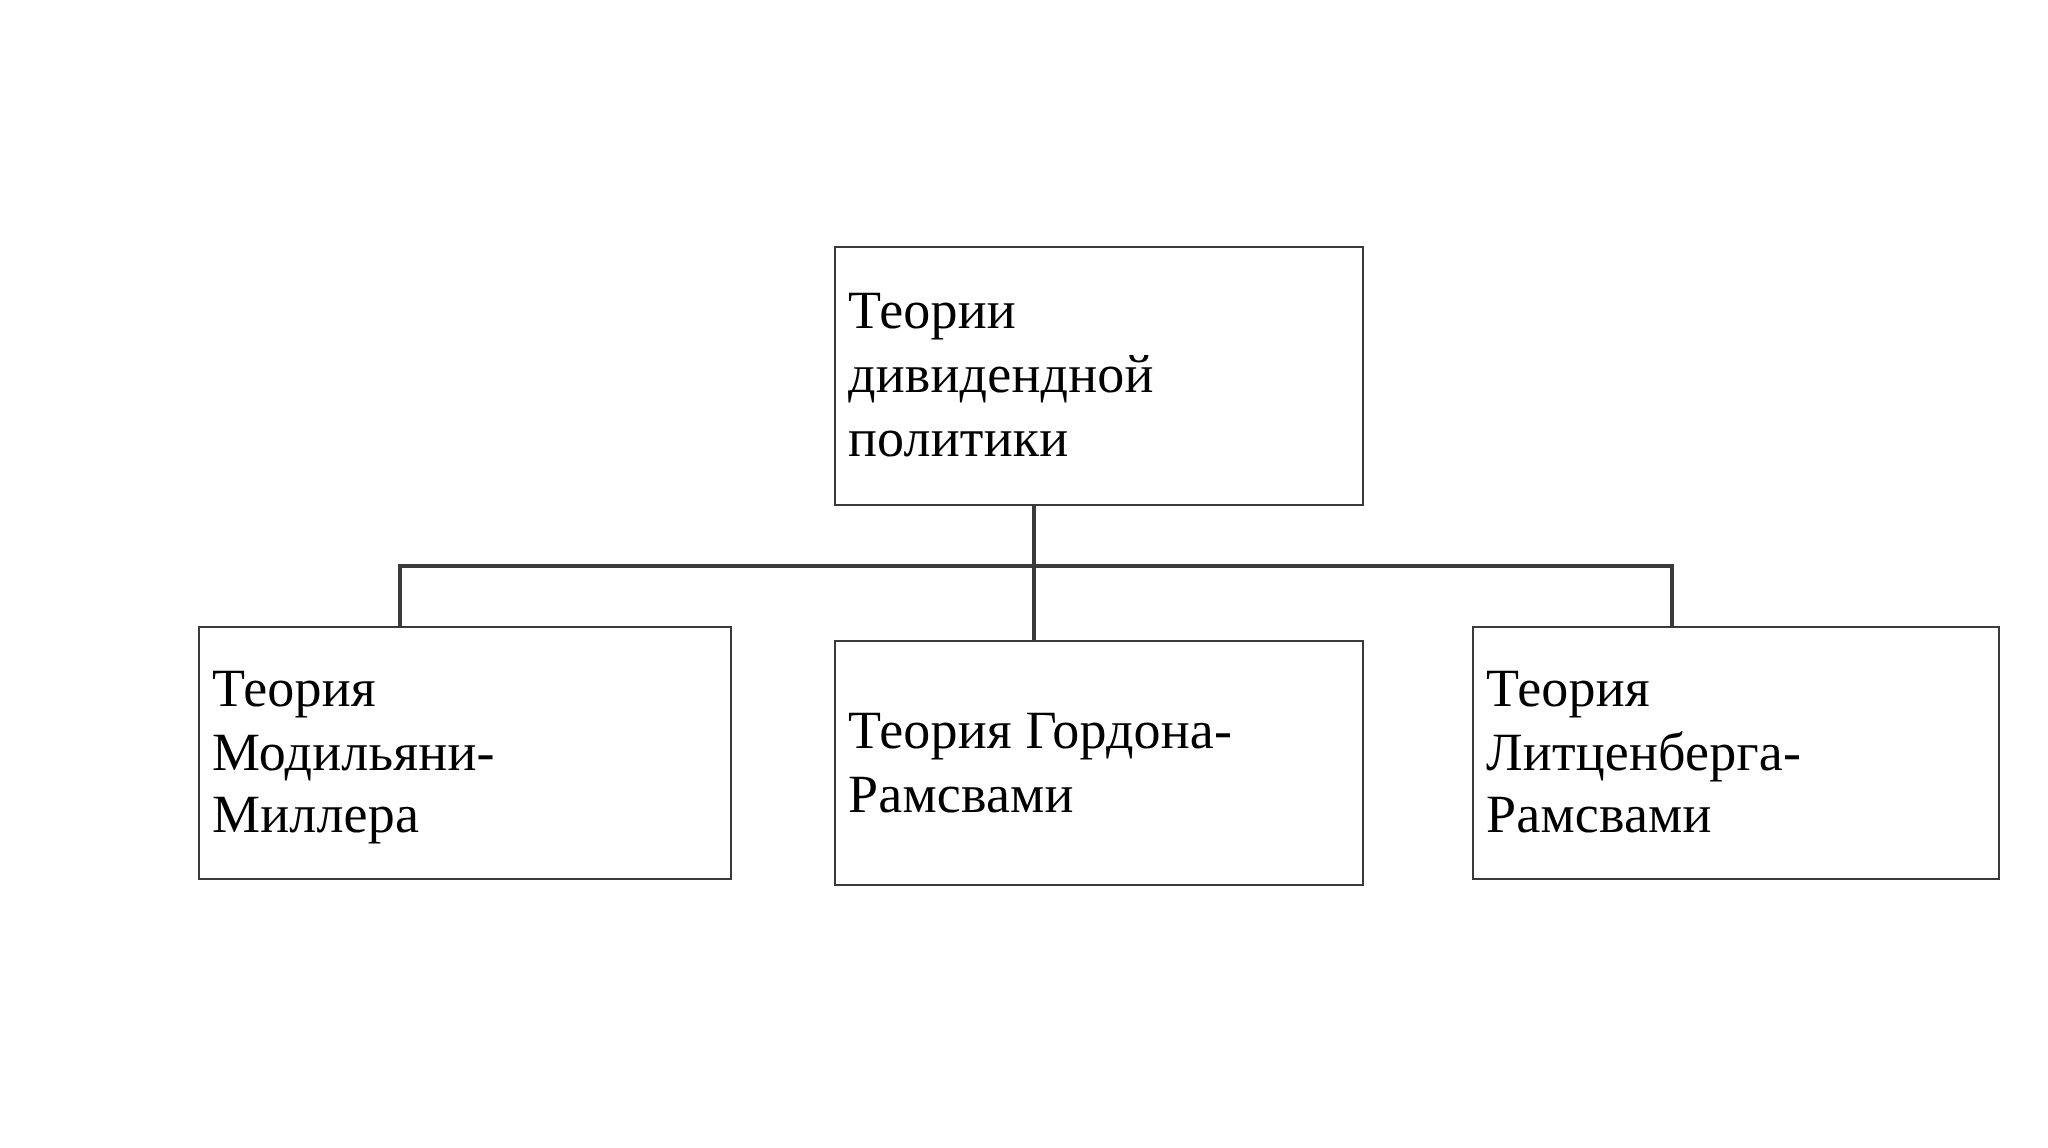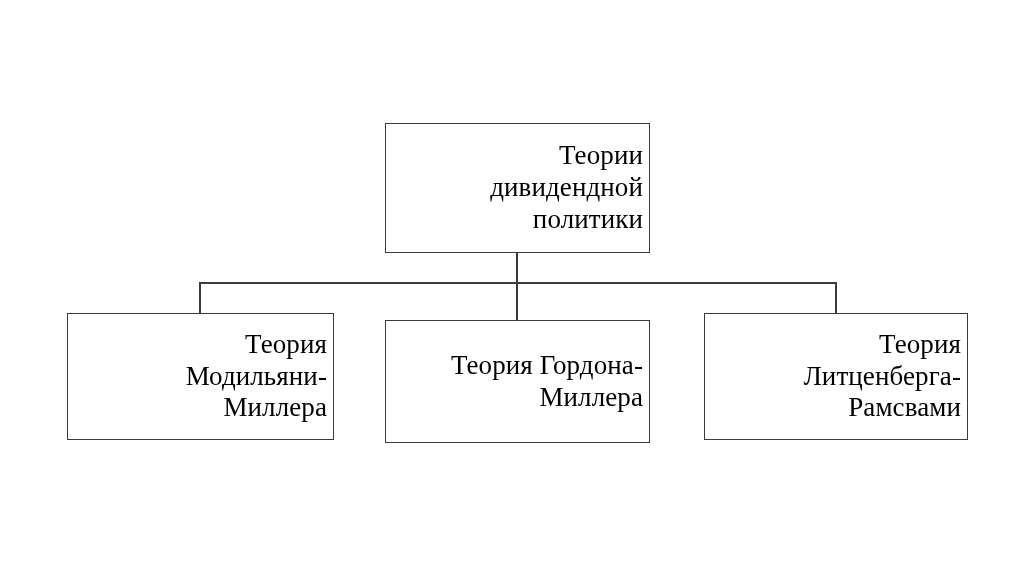--- a/index.html
+++ b/index.html
@@ -30,21 +30,22 @@
     pointer-events: none;
   }
   .node-box {
     position: absolute;
     box-sizing: border-box;
     background: #ffffff;
     border: 1.6px solid #3a3a3a;
     display: flex;
     align-items: center;
     justify-content: center;
-    text-align: right;
+    text-align: left;
+    margin-left: 32px;
   }
   .node-text {
     display: block;
     width: 100%;
     padding: 0 6px;
     box-sizing: border-box;
     font-size: 27px;
     line-height: 1.18;
     letter-spacing: 0.1px;
     white-space: pre-line;
@@ -97,21 +98,21 @@
   </div>
 
   <div class="node-box" id="node-child-0">
     <span class="node-text">Теория
 Модильяни-
 Миллера</span>
   </div>
 
   <div class="node-box" id="node-child-1">
     <span class="node-text">Теория Гордона-
-Миллера</span>
+Рамсвами</span>
   </div>
 
   <div class="node-box" id="node-child-2">
     <span class="node-text">Теория
 Литценберга-
 Рамсвами</span>
   </div>
 
 </div>
 

